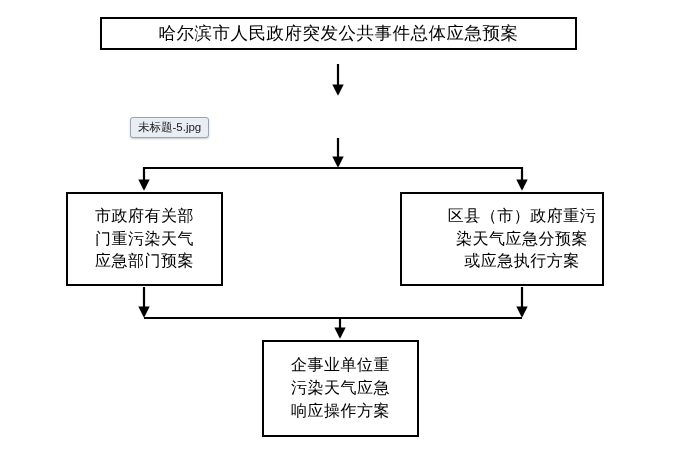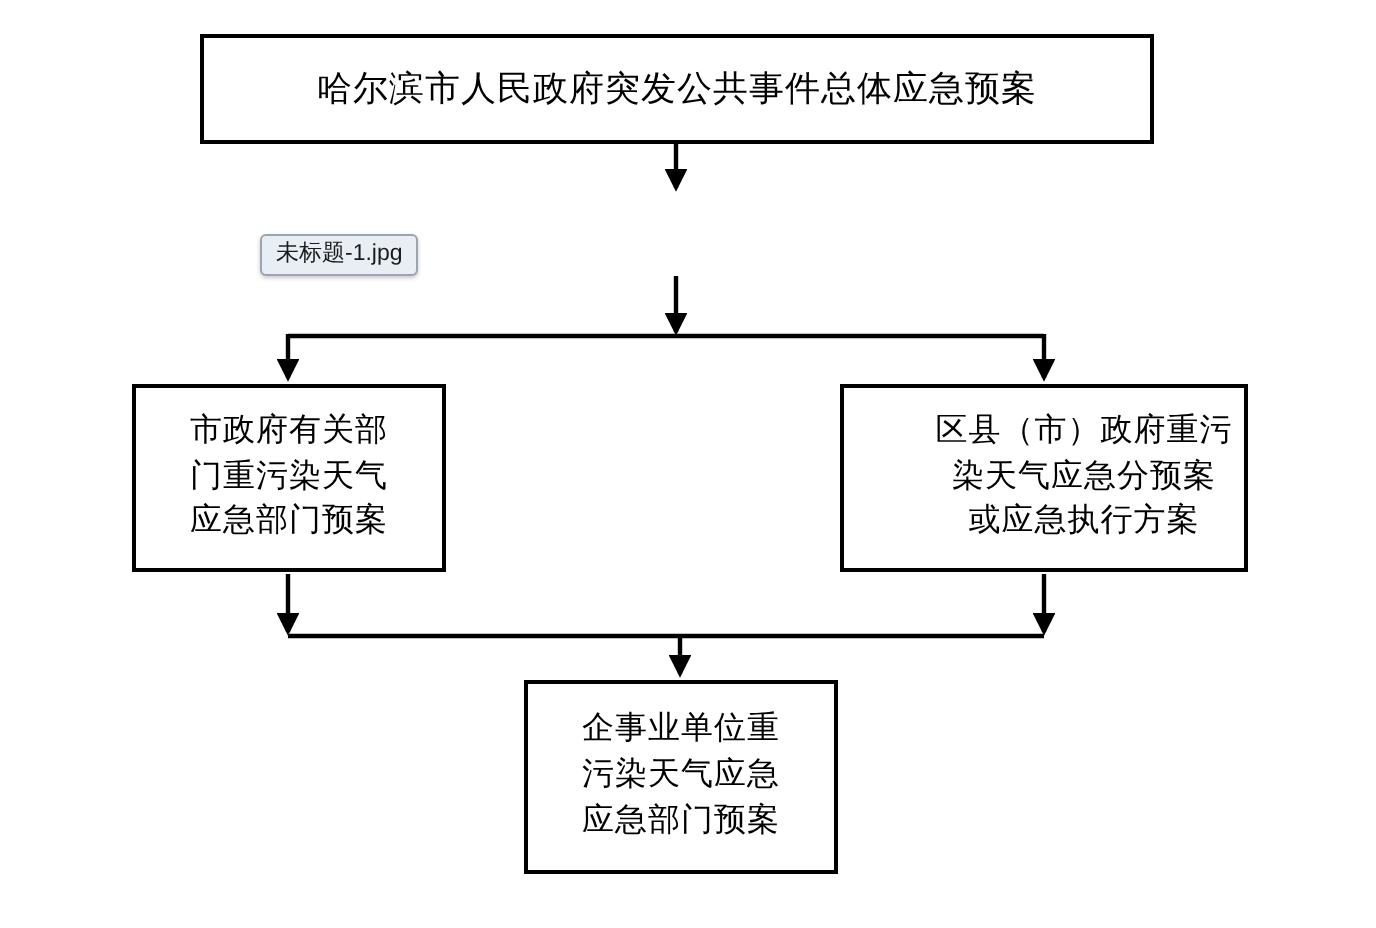--- a/index.html
+++ b/index.html
@@ -27,24 +27,24 @@
     justify-content: center;
     text-align: center;
     color: #000000;
     font-size: 16px;
     line-height: 1.42;
     letter-spacing: 0.5px;
     font-family: "Liberation Serif", "DejaVu Serif", serif;
     white-space: pre-line;
   }
   
-  #node-overall     { left: 100px; top: 17px;  width: 477px; height: 55px;  font-size: 17.5px; }
+  #node-overall     { left: 100px; top: 17px;  width: 477px; height: 33px;  font-size: 17.5px; }
   #node-city-plan   { left: 190px; top: 97px;  width: 305px; height: 41px;  font-size: 17.5px; }
   #node-dept-plan   { left: 66px;  top: 192px; width: 157px; height: 94px;  }
-  #node-district    { left: 420px; top: 192px; width: 204px; height: 94px; padding-left: 40px;  }
+  #node-district    { left: 400px; top: 192px; width: 204px; height: 94px; padding-left: 40px;  }
   #node-enterprise  { left: 262px; top: 340px; width: 157px; height: 97px;  }
 
   
   #connectors {
     position: absolute;
     left: 0;
     top: 0;
     width: 688px;
     height: 464px;
     pointer-events: none;
@@ -122,17 +122,17 @@
   <div class="node" id="node-dept-plan">市政府有关部
 门重污染天气
 应急部门预案</div>
 
   <div class="node" id="node-district">区县（市）政府重污
 染天气应急分预案
 或应急执行方案</div>
 
   <div class="node" id="node-enterprise">企事业单位重
 污染天气应急
-应急部门预案</div>
+响应操作方案</div>
 
-  <div id="file-tooltip">未标题-1.jpg</div>
+  <div id="file-tooltip">未标题-5.jpg</div>
 
 </div>
 
 </body></html>

